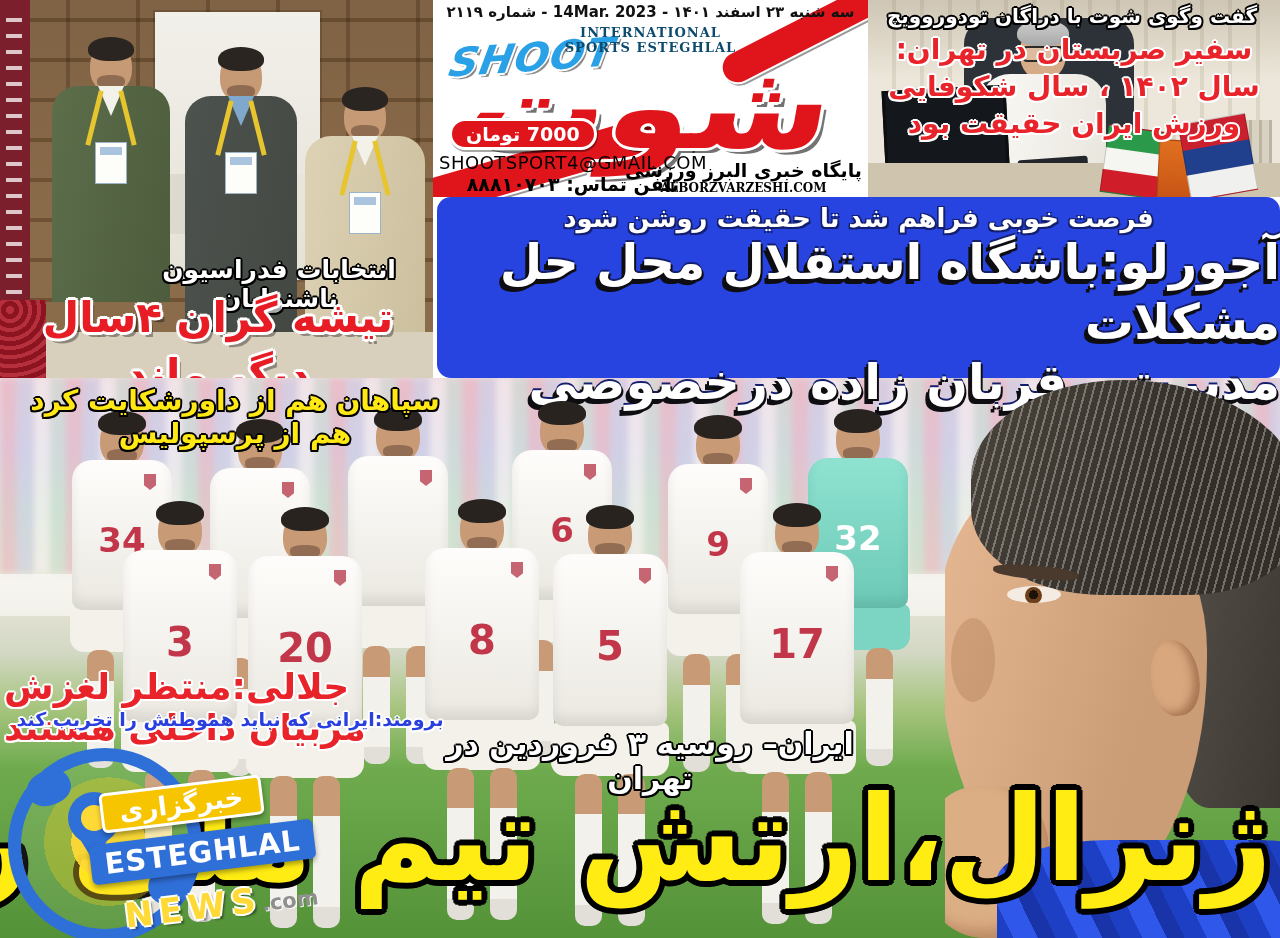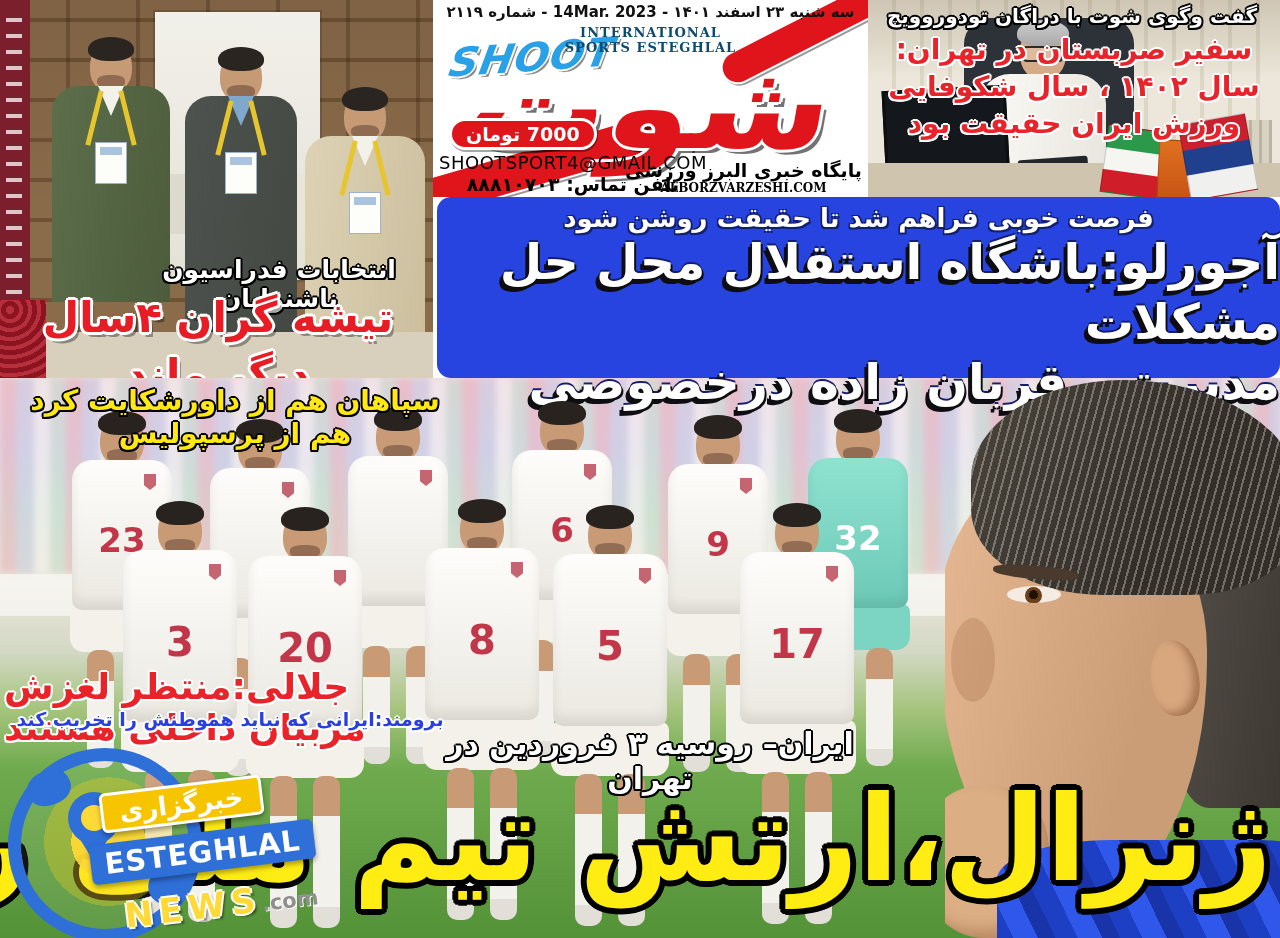--- a/index.html
+++ b/index.html
@@ -327,21 +327,21 @@
   </div>
 
   <div class="main-photo">
     <div class="crowd"></div>
     <div class="boards"></div>
 
     <div class="player back" style="left:70px;top:38px;">
       <div class="p-head"></div>
         <div class="p-torso">
           <span class="p-crest"></span>
-          <span class="p-num">23</span>
+          <span class="p-num">34</span>
         </div>
       <div class="p-shorts"></div>
         <div class="p-legs">
           <div class="p-leg"></div>
           <div class="p-leg"></div>
         </div>
     </div>
     <div class="player back" style="left:208px;top:46px;">
       <div class="p-head"></div>
         <div class="p-torso">

